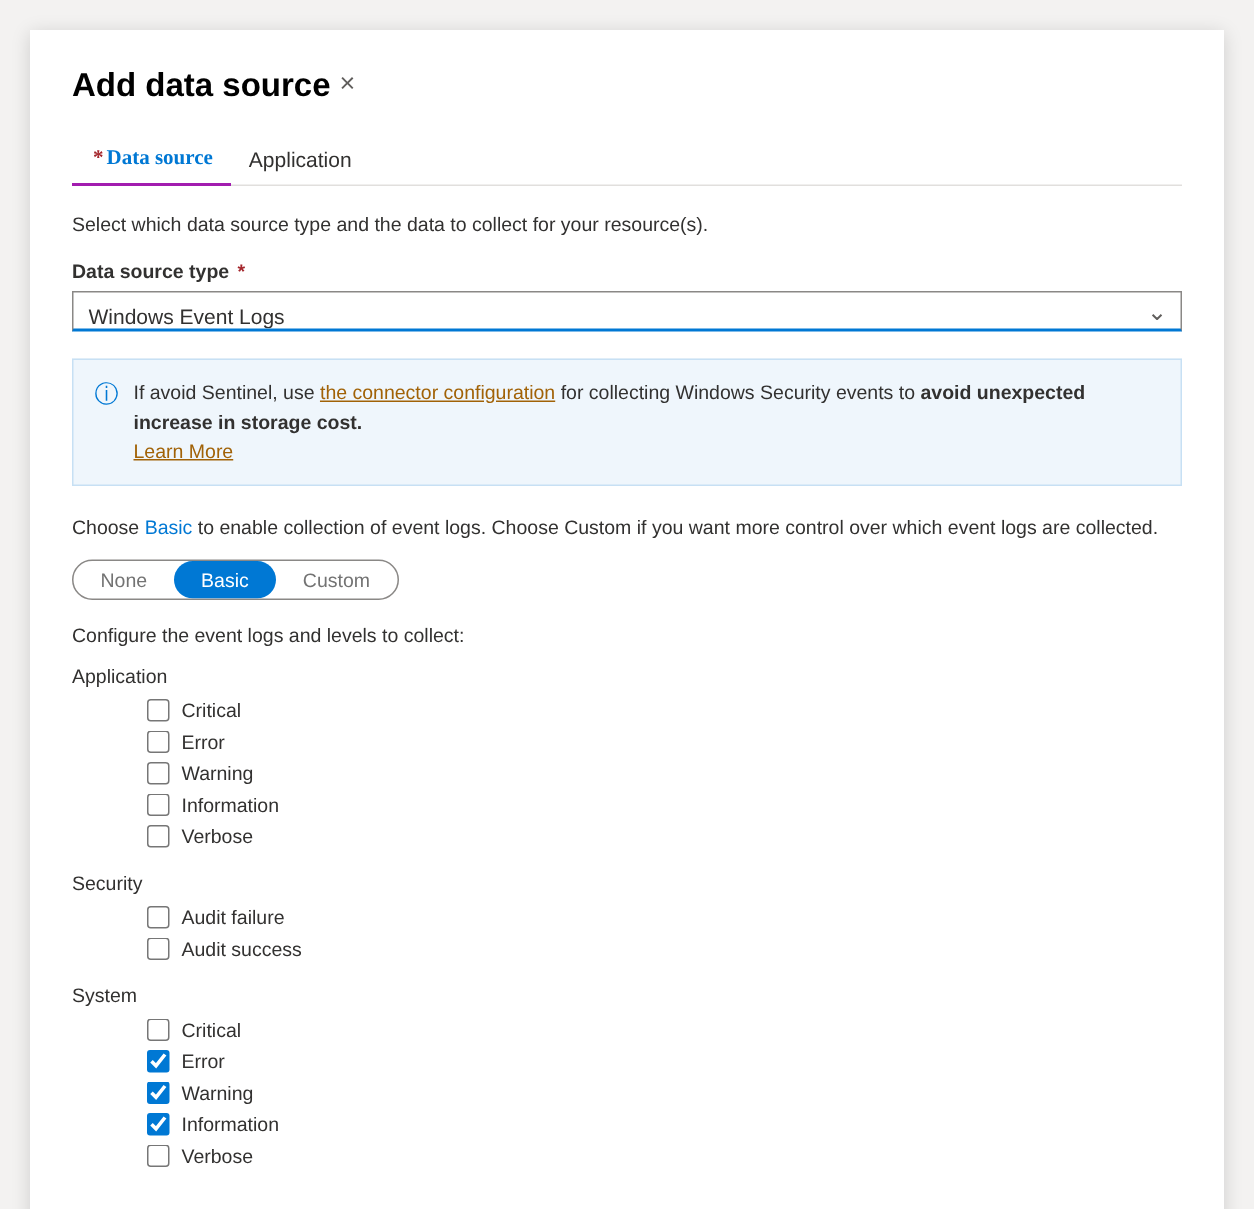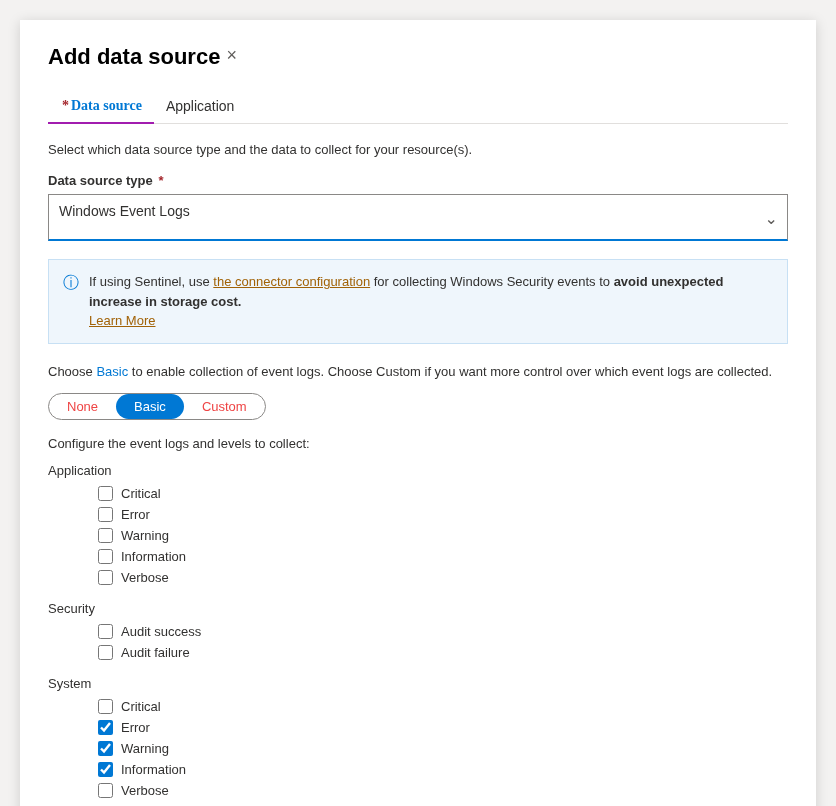--- a/index.html
+++ b/index.html
@@ -77,21 +77,21 @@
     }
     .required-star { color: #a4262c; margin-left: 2px; }
     .select-wrapper {
       position: relative;
       margin-bottom: 18px;
     }
     .select-box {
       width: 100%;
       border: 1px solid #8a8886;
       border-bottom: 2px solid #0078d4;
-      padding: 8px 36px 20px 10px;
+      padding: 8px 36px 0 10px;
       font-size: 14px;
       color: #323130;
       background: #fff;
       appearance: none;
       cursor: pointer;
       outline: none;
     }
     .select-arrow {
       position: absolute;
       right: 10px;
@@ -140,21 +140,21 @@
       overflow: hidden;
       width: fit-content;
       margin-bottom: 16px;
     }
     .toggle-btn {
       padding: 5px 18px;
       font-size: 13px;
       background: none;
       border: none;
       cursor: pointer;
-      color: #ef4444;
+      color: #737373;
       border-radius: 20px;
     }
     .toggle-btn.active {
       background: #0078d4;
       color: #fff;
     }
     .configure-label {
       font-size: 13px;
       color: #323130;
       margin-bottom: 12px;
@@ -217,21 +217,21 @@
       <option value="Windows Event Logs">Windows Event Logs</option>
       <option value="Linux Syslog">Linux Syslog</option>
       <option value="Performance Counters">Performance Counters</option>
     </select>
     <span class="select-arrow">⌄</span>
   </div>
 
   <div class="info-box">
     <span class="info-icon">ⓘ</span>
     <div class="info-text">
-      <span>If using Sentinel, use </span><a>the connector configuration</a><span> for collecting Windows Security events to </span><strong>avoid unexpected increase in storage cost.</strong><br><a>Learn More</a>
+      <span>If avoid Sentinel, use </span><a>the connector configuration</a><span> for collecting Windows Security events to </span><strong>avoid unexpected increase in storage cost.</strong><br><a>Learn More</a>
     </div>
   </div>
 
   <p class="collection-desc">
     Choose <a>Basic</a> to enable collection of event logs. Choose Custom if you want more control over which event logs are collected.
   </p>
 
   <div class="toggle-group">
     <button class="toggle-btn">None</button>
     <button class="toggle-btn active">Basic</button>
@@ -260,27 +260,27 @@
     </div>
     <div class="checkbox-item">
       <input type="checkbox" id="app-verbose" style="">
       <label class="checkbox-label" for="app-verbose">Verbose</label>
     </div>
   </div>
 
   <div class="section-group">
     <div class="section-title">Security</div>
     <div class="checkbox-item">
+      <input type="checkbox" id="sec-audit-failure" style="">
+      <label class="checkbox-label" for="sec-audit-failure">Audit failure</label>
+    </div>
+    <div class="checkbox-item">
       <input type="checkbox" id="sec-audit-success" style="">
       <label class="checkbox-label" for="sec-audit-success">Audit success</label>
     </div>
-    <div class="checkbox-item">
-      <input type="checkbox" id="sec-audit-failure" style="">
-      <label class="checkbox-label" for="sec-audit-failure">Audit failure</label>
-    </div>
   </div>
 
   <div class="section-group">
     <div class="section-title">System</div>
     <div class="checkbox-item">
       <input type="checkbox" id="sys-critical" style="">
       <label class="checkbox-label" for="sys-critical">Critical</label>
     </div>
     <div class="checkbox-item">
       <input type="checkbox" id="sys-error" checked="" style="">

